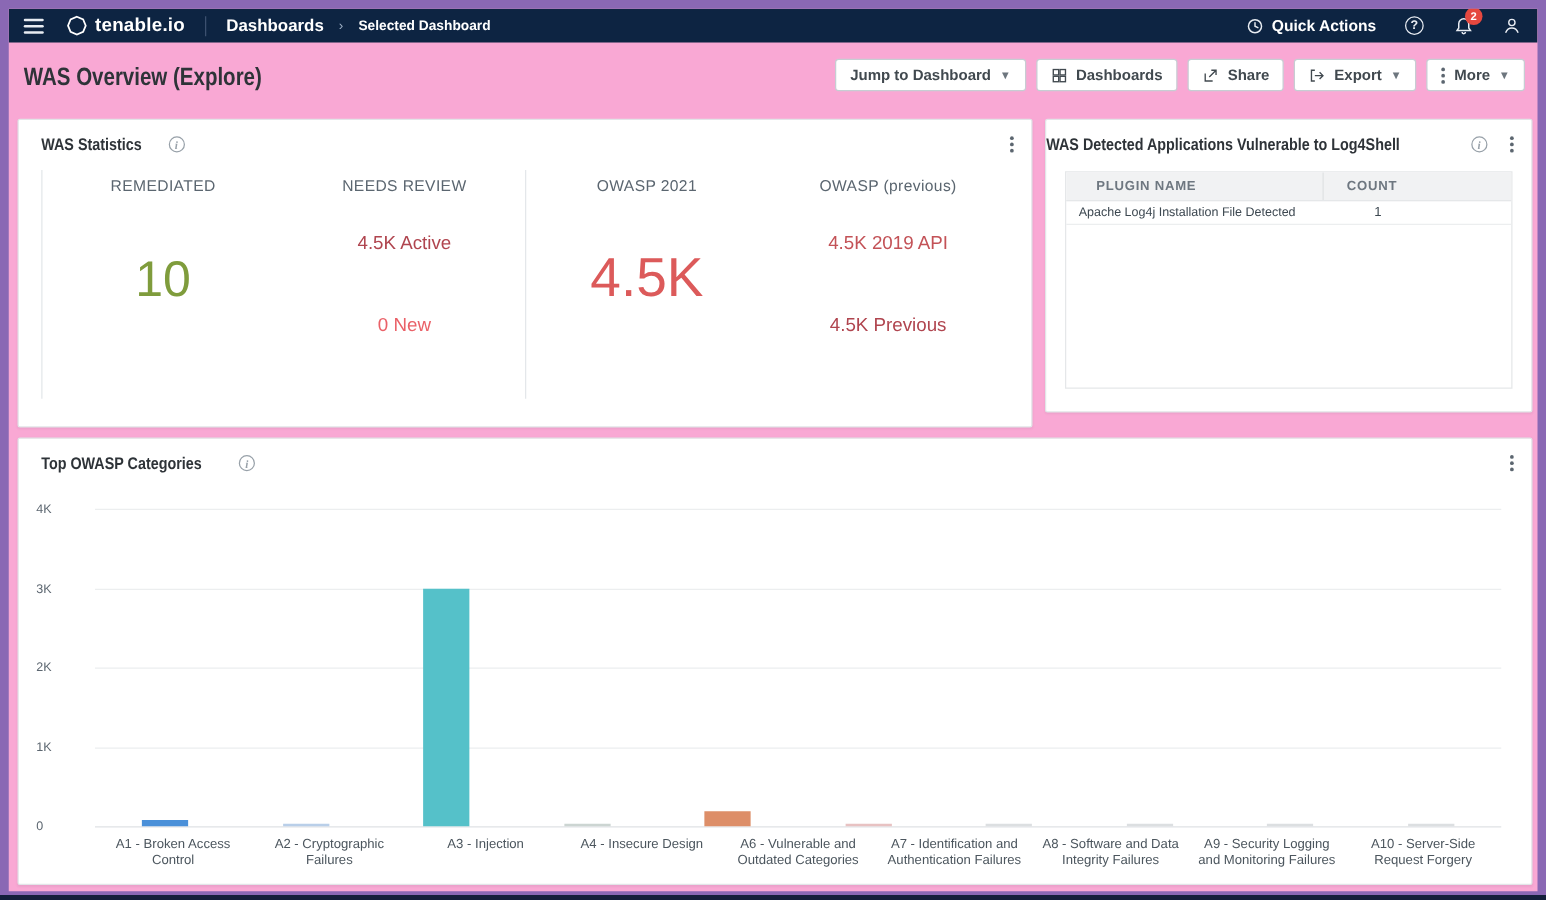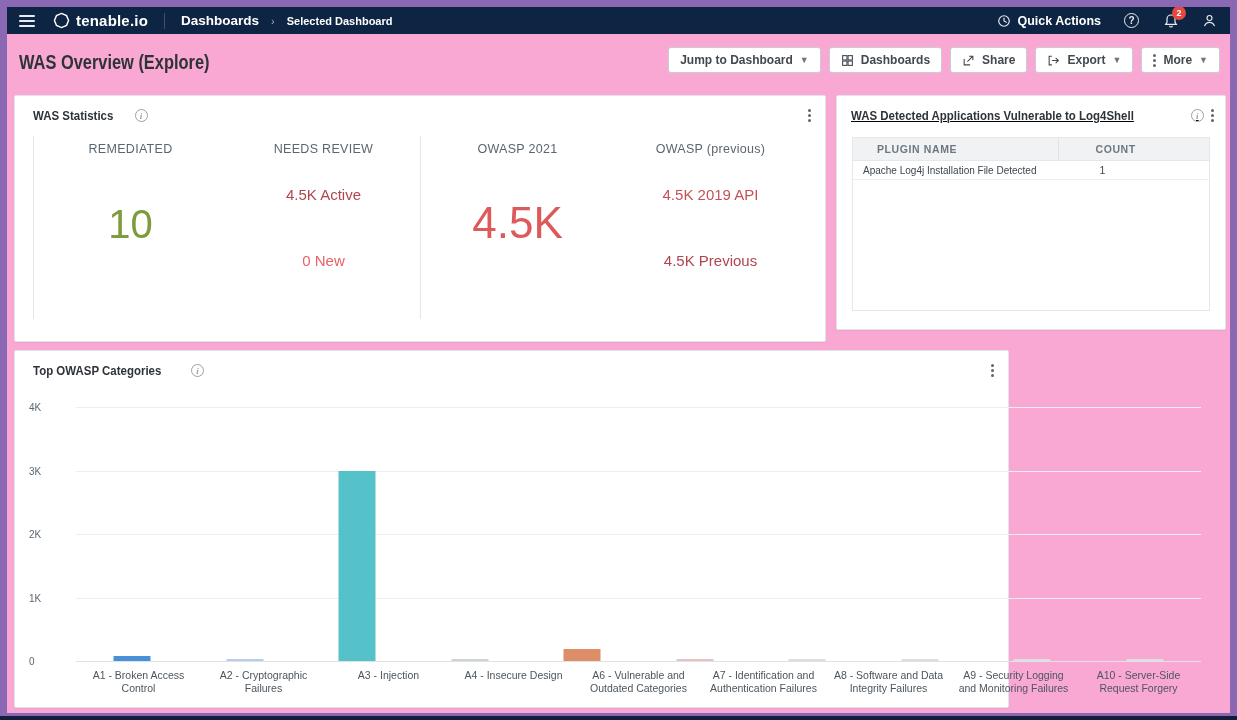--- a/index.html
+++ b/index.html
@@ -81,27 +81,27 @@
   .stat-big { position:absolute; top:66px; width:100%; text-align:center; font-size:40px; color:#9aa2ab; font-weight:400; }
   .stat-big.accent { font-size:44px; top:62px; }
   .stat-top { position:absolute; top:50px; width:100%; text-align:center; font-size:15px; }
   .stat-bottom { position:absolute; top:116px; width:100%; text-align:center; font-size:15px; }
 
   
   #log4shell-card { left:829px; top:88px; width:390px; height:235px; }
   .l4s-table { position:absolute; left:15px; right:15px; top:41px; bottom:18px; border:1px solid #e5e7e9; }
   .l4s-head { display:flex; background:#f1f2f3; height:23px; align-items:center; border-bottom:1px solid #e5e7e9; }
   .l4s-head .c1 { flex:0 0 58%; padding-left:24px; font-size:10.5px; font-weight:bold; letter-spacing:.6px; color:#6e7780; cursor:pointer; border-right:1px solid #e0e2e4; height:100%; display:flex; align-items:center; }
-  .l4s-head .c2 { flex:1; padding-left:36px; font-size:10.5px; font-weight:bold; letter-spacing:.6px; color:#6e7780; cursor:pointer; display:flex; align-items:center; height:100%; }
+  .l4s-head .c2 { flex:1; padding-left:18px; font-size:10.5px; font-weight:bold; letter-spacing:.6px; color:#6e7780; cursor:pointer; display:flex; align-items:center; height:100%; }
   .l4s-row { display:flex; height:19px; align-items:center; border-bottom:1px solid #eceeef; cursor:pointer; }
   .l4s-row .c1 { flex:0 0 58%; padding-left:10px; font-size:10px; color:#3c4750; }
   .l4s-row .c2 { flex:1; padding-left:40px; font-size:10.5px; color:#3c4750; }
 
   
-  #chart-card { left:7px; top:343px; width:995px; height:358px; }
+  #chart-card { left:7px; top:343px; width:1212px; height:358px; }
   .chart-area { position:absolute; left:0; top:0; width:100%; height:100%; }
   #chart-plot { position:absolute; left:61px; top:56px; width:1125px; height:254px; }
   .gridline { position:absolute; left:0; width:100%; height:1px; background:#eceeef; }
   .gridline.base { background:#dfe2e5; }
   .ytick { position:absolute; right:1172px; transform:translateY(-5px); font-size:10px; color:#5c6670; text-align:right; width:30px;padding-left:41px; }
   .bar-slots { position:absolute; left:61px; top:56px; width:1125px; height:254px; display:flex; }
   .bar-slot { flex:1; position:relative; }
   .bar { position:absolute; bottom:0; left:50%; transform:translateX(-50%); width:37px; cursor:pointer; }
   .xlabels { position:absolute; left:61px; top:318px; width:1125px; display:flex; }
   .xlabel { flex:1; text-align:center; font-size:10.5px; color:#4c565e; line-height:1.25; padding:0 4px; }
@@ -224,21 +224,21 @@
       </div>
       <div class="stat-col">
         <div class="stat-label">OWASP (previous)</div>
         <div class="stat-top" style="color: rgb(195, 82, 87);">4.5K 2019 API</div>
         <div class="stat-bottom" style="color: rgb(176, 69, 79);">4.5K Previous</div>
       </div>
     </div>
   </div>
 
   <div class="card" id="log4shell-card">
-    <div class="card-title-row" style="left:14px;text-decoration:underline;">
+    <div class="card-title-row" style="left:0;">
       <span class="card-title">WAS Detected Applications Vulnerable to Log4Shell</span>
       <span class="info-icon">i</span>
       <span class="kebab">
           <i></i>
           <i></i>
           <i></i>
         </span>
     </div>
     <div class="l4s-table">
       <div class="l4s-head">

